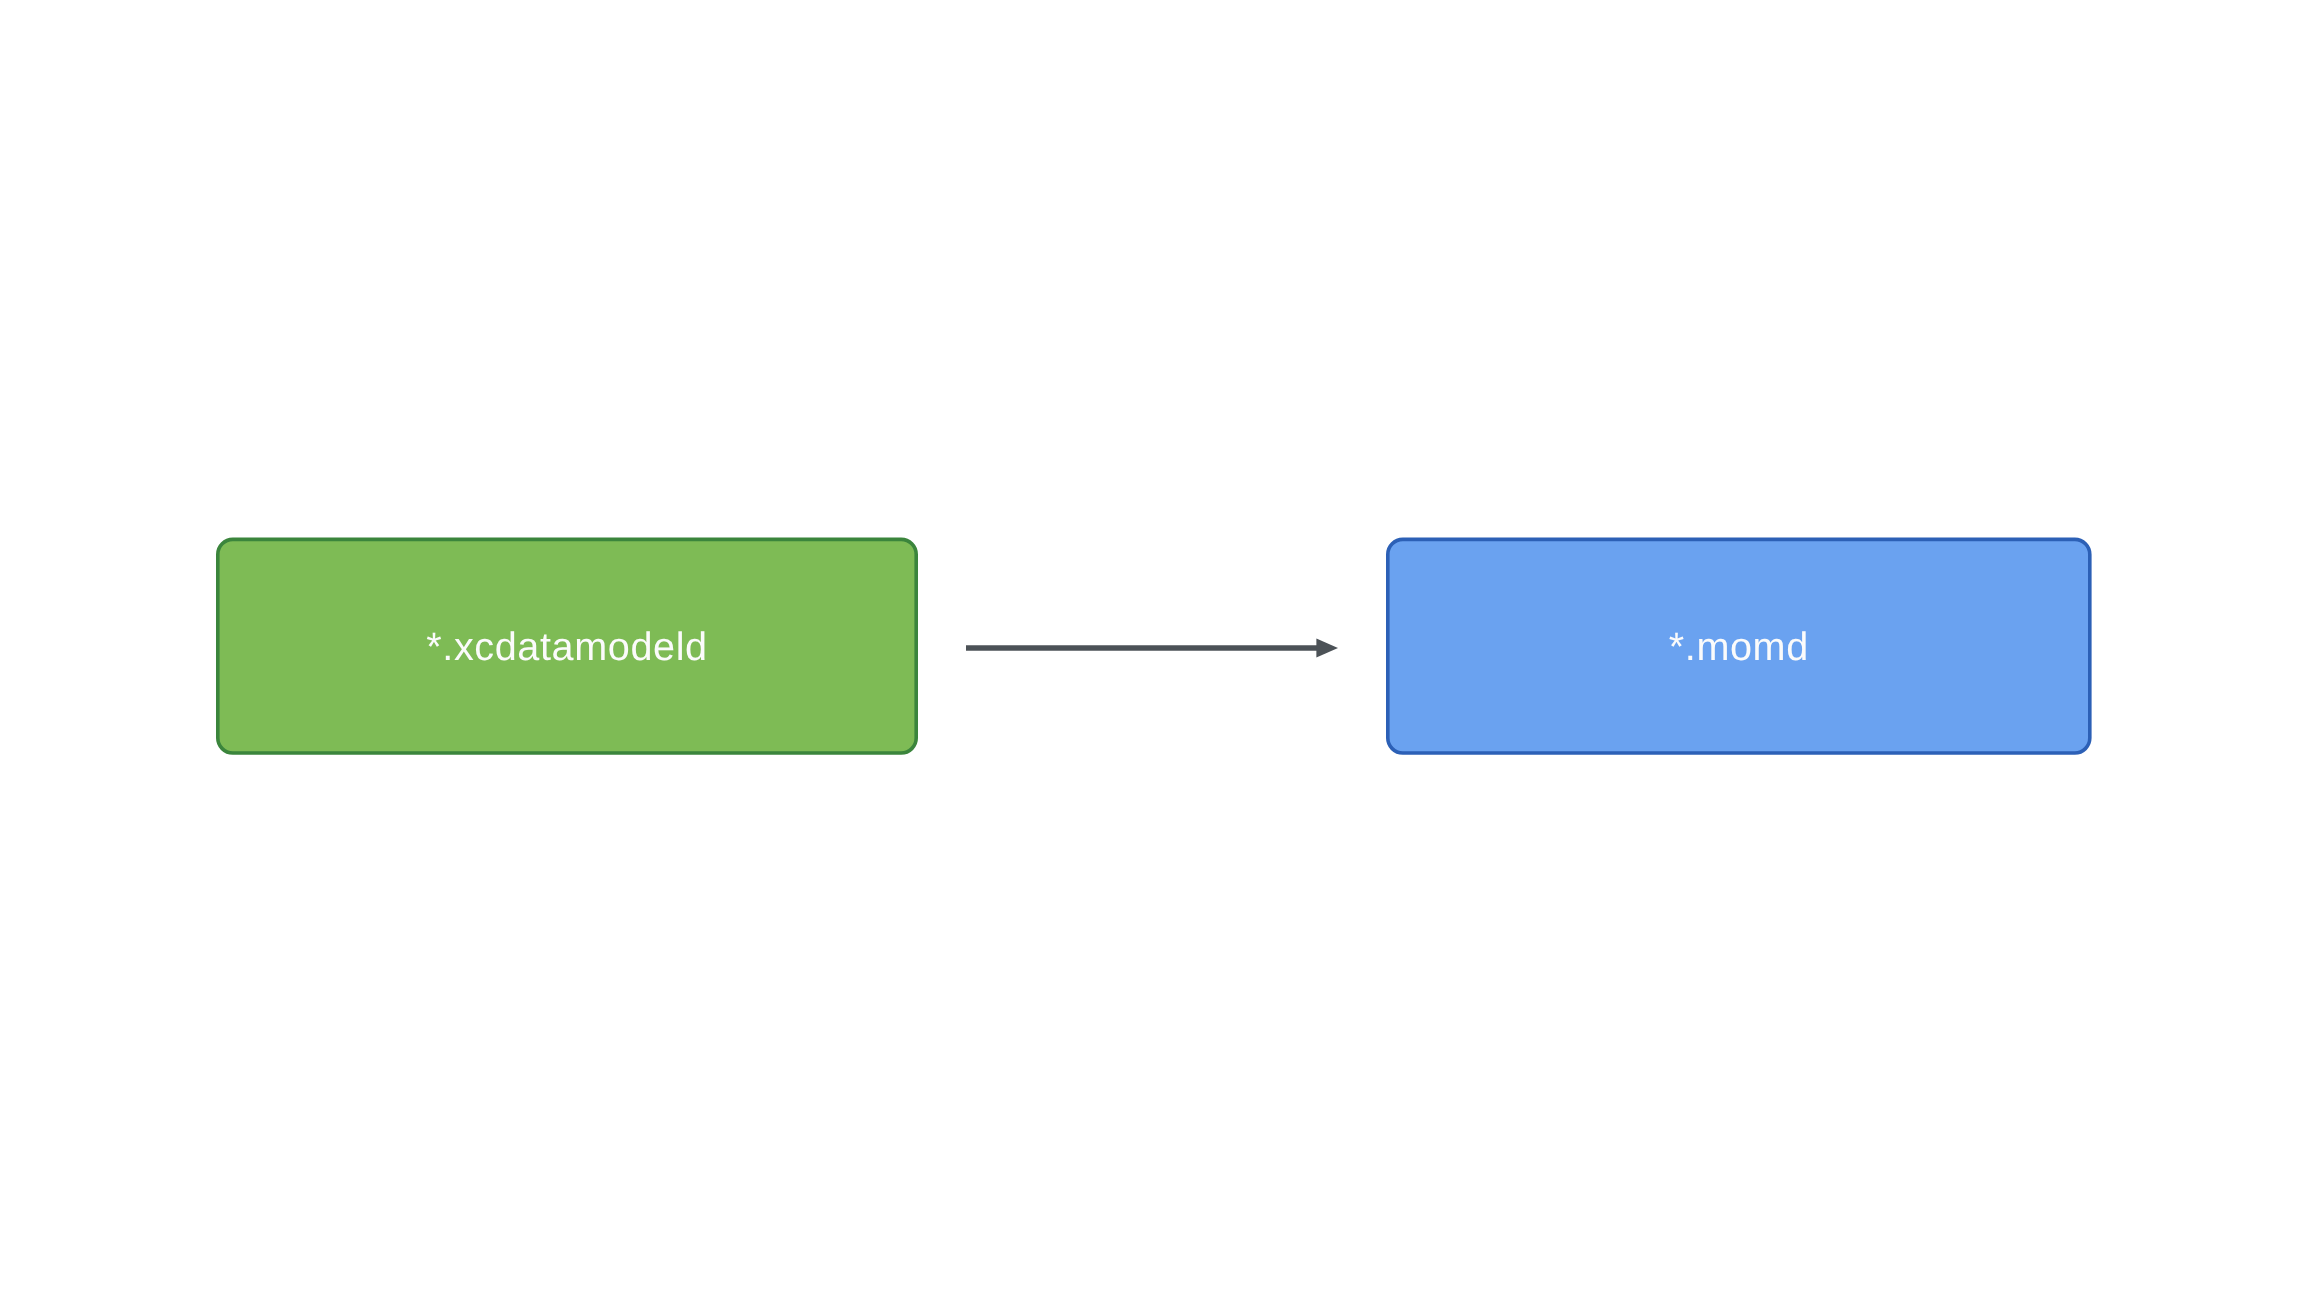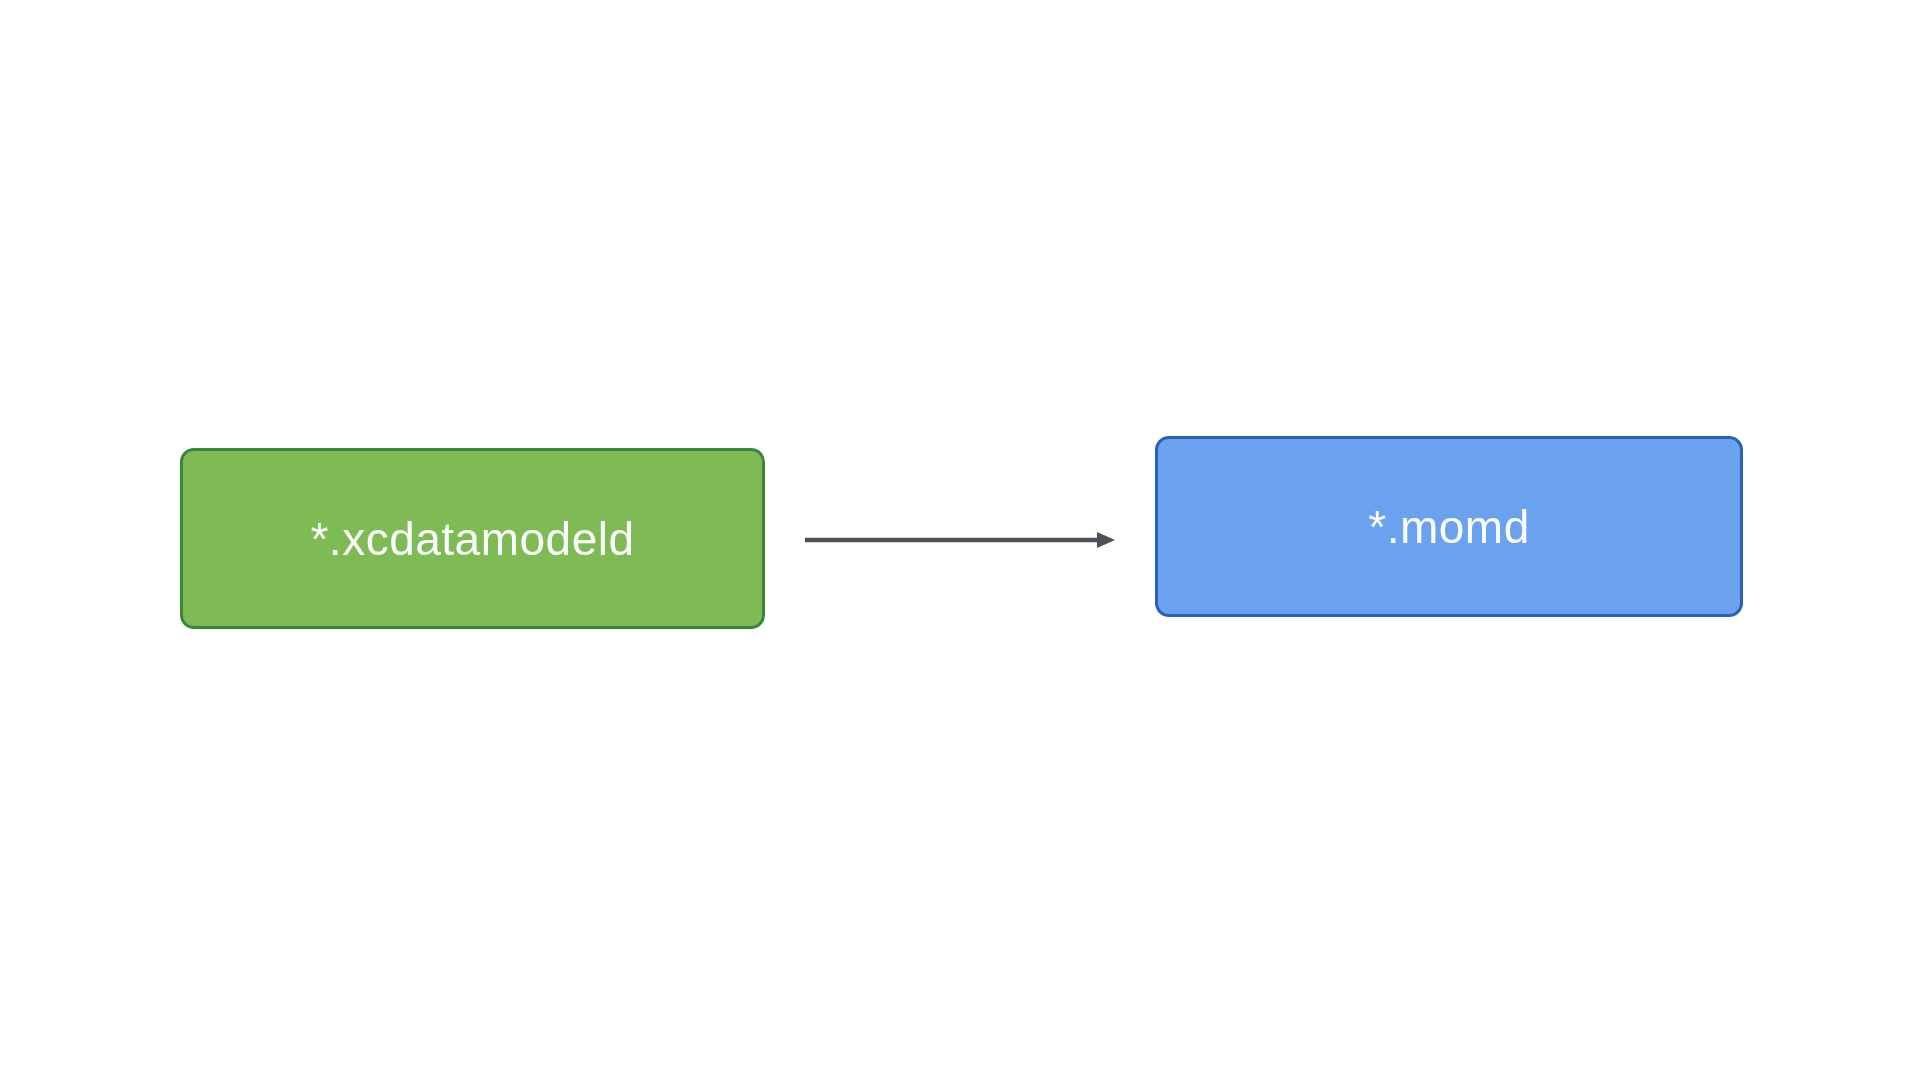--- a/index.html
+++ b/index.html
@@ -19,34 +19,34 @@
   .node {
     position: absolute;
     box-sizing: border-box;
     border: 3px solid;
     border-radius: 14px;
     display: flex;
     align-items: center;
     justify-content: center;
   }
   .node-label {
-    font-size: 46px;
+    font-size: 33px;
     font-weight: 300;
     letter-spacing: 0.5px;
     white-space: nowrap;
   }
   #node-xcdatamodeld {
     left: 180px;
     top: 448px;
     width: 585px;
     height: 181px;
   }
   #node-momd {
     left: 1155px;
-    top: 436px;
+    top: 448px;
     width: 588px;
     height: 181px;
   }
   .edge {
     position: absolute;
     left: 801px;
     top: 518px;
     width: 330px;
     height: 44px;
   }

